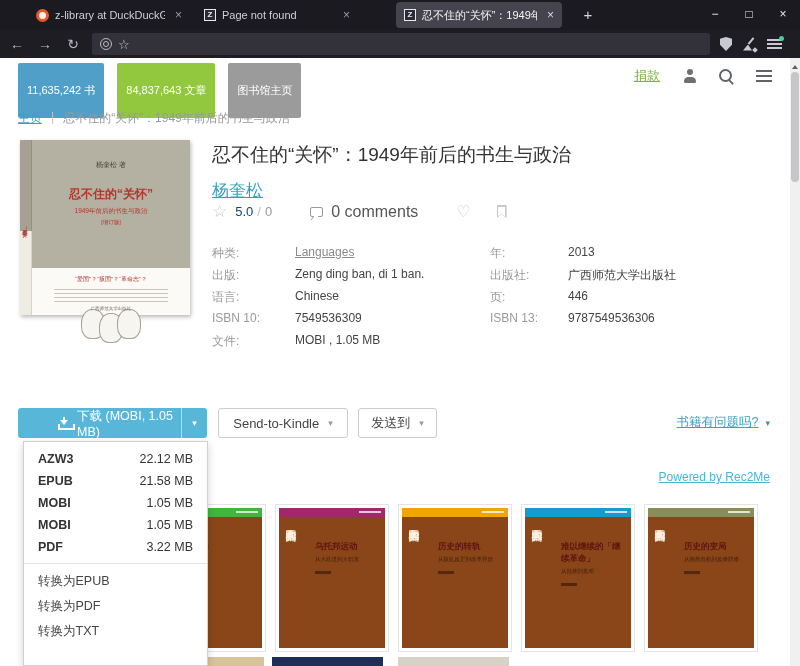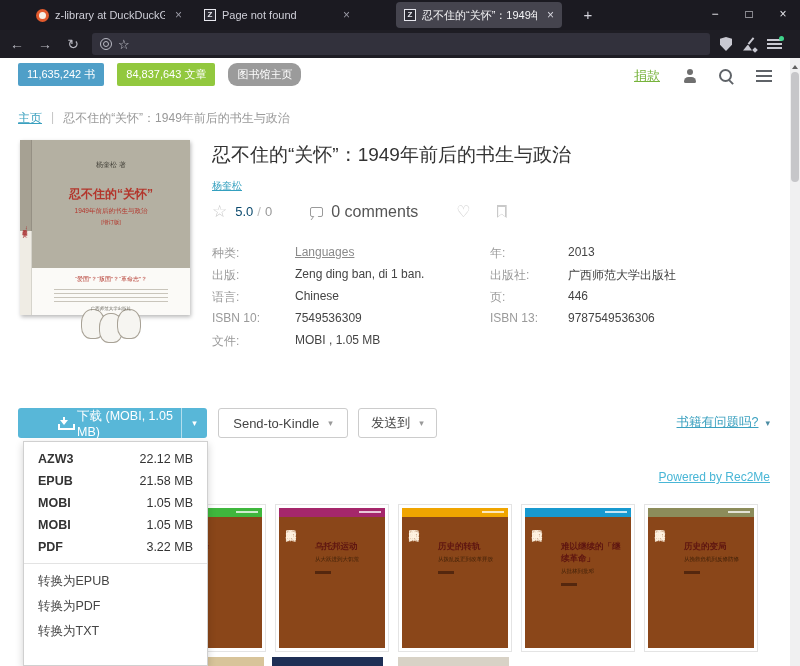--- a/index.html
+++ b/index.html
@@ -47,21 +47,21 @@
     transform:rotate(45deg); }
   .icon-menu-dark { position:relative; width:15px; height:13px; }
   .icon-menu-dark::before { content:""; position:absolute; left:0; top:1px; width:15px; height:2px;
     background:#c9c9d2; box-shadow:0 4px 0 #c9c9d2, 0 8px 0 #c9c9d2; }
   .menu-dot { position:absolute; right:-2px; top:-2px; width:5px; height:5px; border-radius:50%; background:#3fd58c; }
 
   
   .page { position:absolute; top:58px; left:0; width:800px; height:608px; background:#fff; overflow:hidden; }
 
   .badges { position:absolute; top:5px; left:18px; display:flex; gap:13px; }
-  .badge { color:#fff; font-size:11px; padding:4px 9px; border-radius:2px; white-space:nowrap; }
+  .badge { color:#fff; font-size:11px; padding:20px 9px; border-radius:2px; white-space:nowrap; }
 
   .hdr-icons { position:absolute; top:9px; right:28px; display:flex; align-items:center; gap:22px; }
   .donate { color:#77b33c; font-size:13px; text-decoration:underline; }
   .icon-person { width:15px; height:14px; position:relative; }
   .icon-person::before { content:""; position:absolute; top:0; left:50%; transform:translateX(-50%);
     width:6px; height:6px; border-radius:50%; background:#6f6f6f; }
   .icon-person::after { content:""; position:absolute; bottom:0; left:50%; transform:translateX(-50%);
     width:12px; height:6px; border-radius:6px 6px 2px 2px; background:#6f6f6f; }
   .icon-search { width:15px; height:15px; position:relative; }
   .icon-search::before { content:""; position:absolute; top:0; left:0; width:9px; height:9px;
@@ -93,21 +93,21 @@
   .cov-lines i { display:block; height:1px; background:#c9c5bb; margin-top:3px; }
   .heads { margin-top:7px; display:flex; justify-content:center; }
   .head { width:24px; height:30px; background:#f6f5f1; border:1px solid #a8a296;
     border-radius:46% 46% 40% 40%; margin:0 -3px; }
   .head.mid { margin-top:4px; }
   .cov-pub { position:absolute; bottom:4px; left:0; right:0; font-size:4.5px; color:#6a675e; }
 
   
   .book-title { position:absolute; left:212px; top:84px; width:560px; font-size:19px; font-weight:500;
     color:#333; white-space:nowrap; overflow:hidden; }
-  .book-author { position:absolute; left:212px; top:121px; font-size:10px; color:#34a0bf; text-decoration:underline; }
+  .book-author { position:absolute; left:212px; top:121px; font-size:17px; color:#34a0bf; text-decoration:underline; }
   .rating-row { position:absolute; left:212px; top:143px; display:flex; align-items:center; font-size:13px; color:#999; }
   .star-o { font-size:17px; color:#c9c9c9; margin-right:8px; }
   .score { color:#0c4a6e; font-weight:normal; }
   .slash { margin:0 4px; color:#bbb; }
   .icon-bubble { width:13px; height:10px; border:1.5px solid #9a9a9a; border-radius:2px; position:relative; margin:0 8px 0 38px; }
   .icon-bubble::after { content:""; position:absolute; left:1px; bottom:-4px; width:4px; height:4px;
     background:#fff; border-left:1.5px solid #9a9a9a; transform:skewX(-35deg); }
   .comments { color:#555; font-size:16px; }
   .heart-o { font-size:16px; color:#ccc; margin-left:38px; }
   .icon-bm { width:10px; height:13px; background:#c9c9c9; margin-left:26px; position:relative;
@@ -219,21 +219,21 @@
     <span class="icon-menu-dark">
         <i class="menu-dot"></i>
       </span>
   </div>
 
   <div class="page">
 
     <div class="badges">
       <span class="badge" style="background: rgb(79, 159, 200);">11,635,242 书</span>
       <span class="badge" style="background: rgb(146, 200, 62);">84,837,643 文章</span>
-      <span class="badge" style="background: rgb(155, 155, 155); border-radius: 9px;">图书馆主页</span>
+      <span class="badge" style="background: rgb(155, 155, 155);">图书馆主页</span>
     </div>
 
     <div class="hdr-icons">
       <span class="donate">捐款</span>
       <span class="icon-person"></span>
       <span class="icon-search"></span>
       <span class="icon-menu-page"></span>
     </div>
 
     <div class="breadcrumb">

